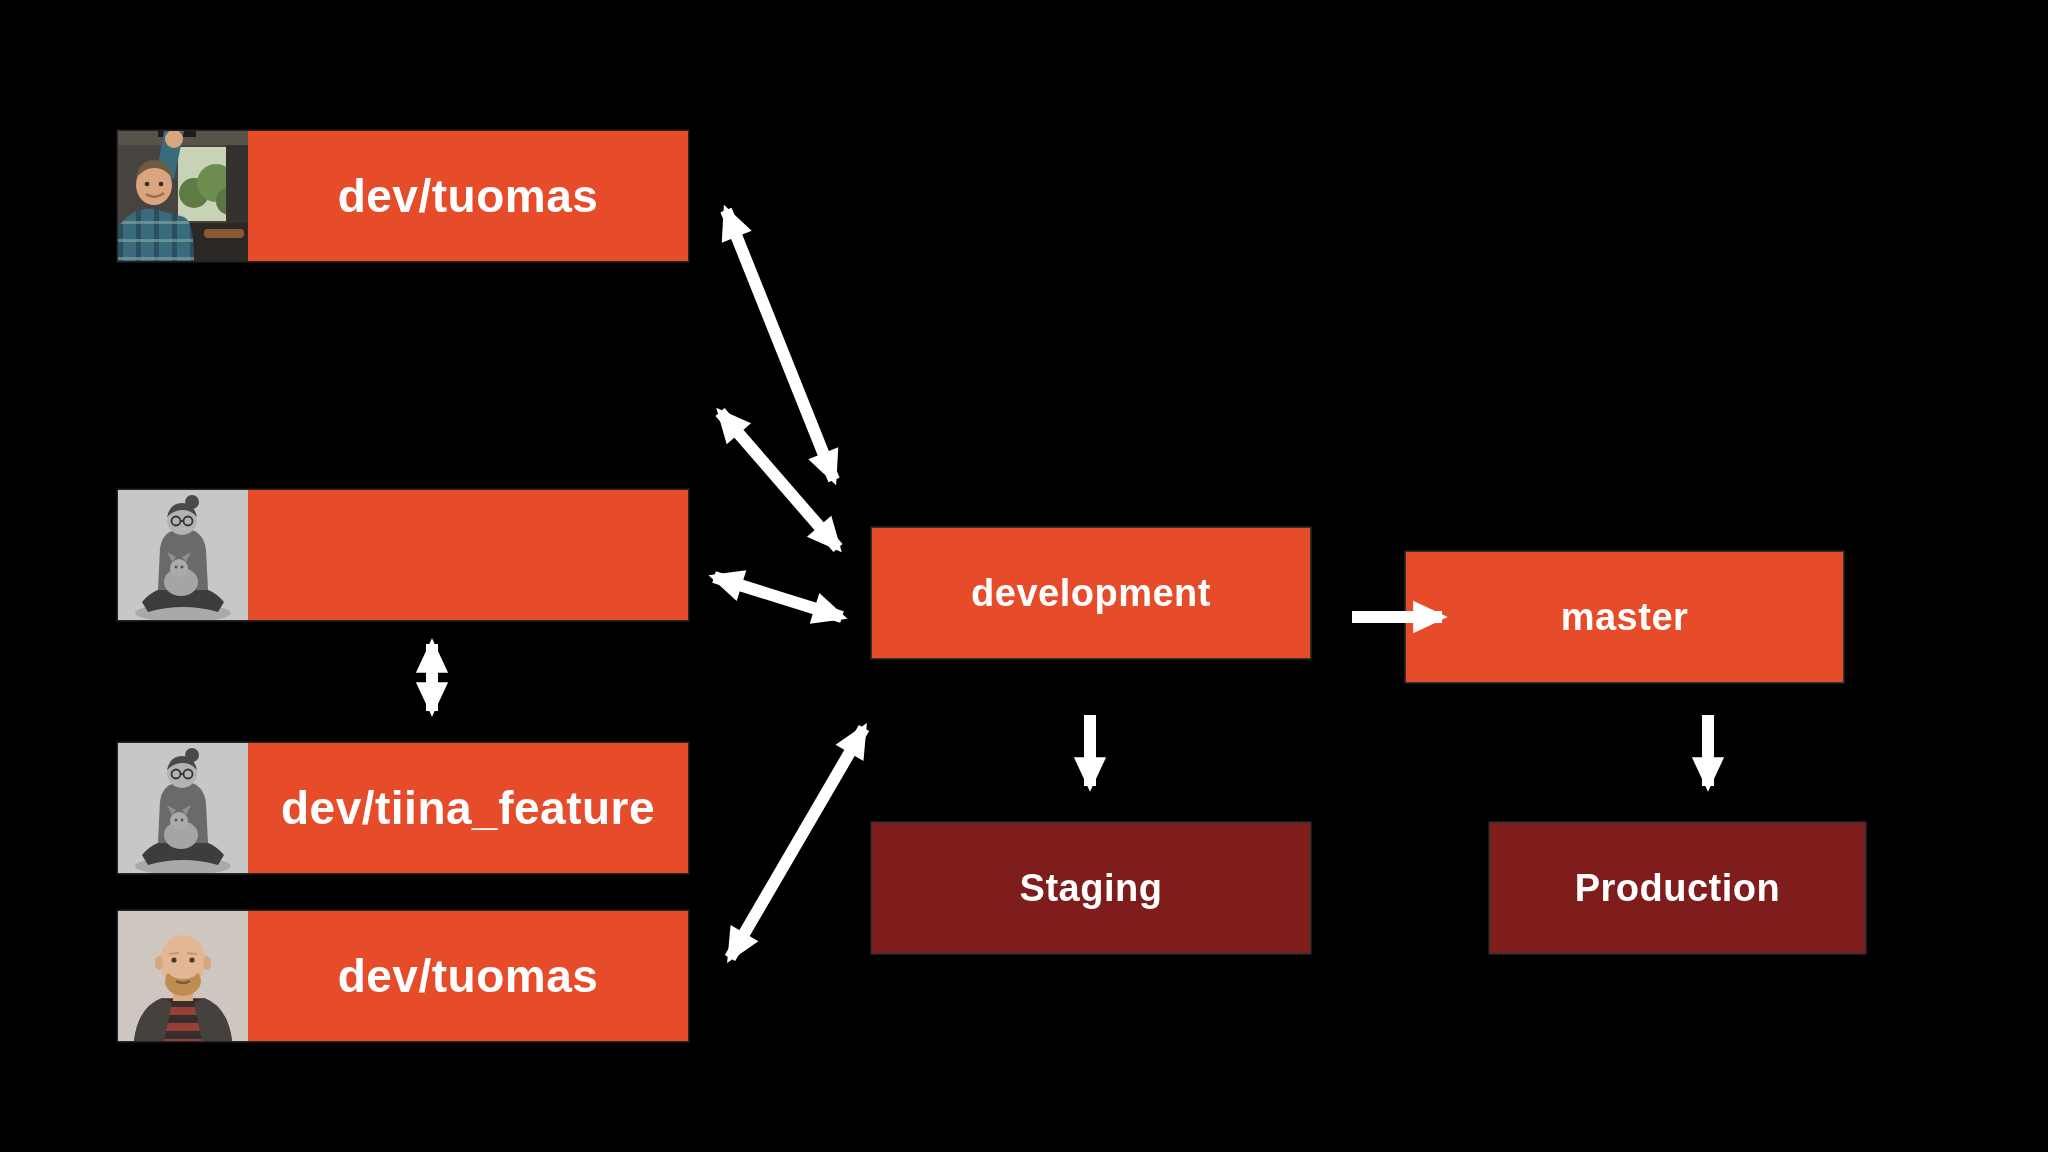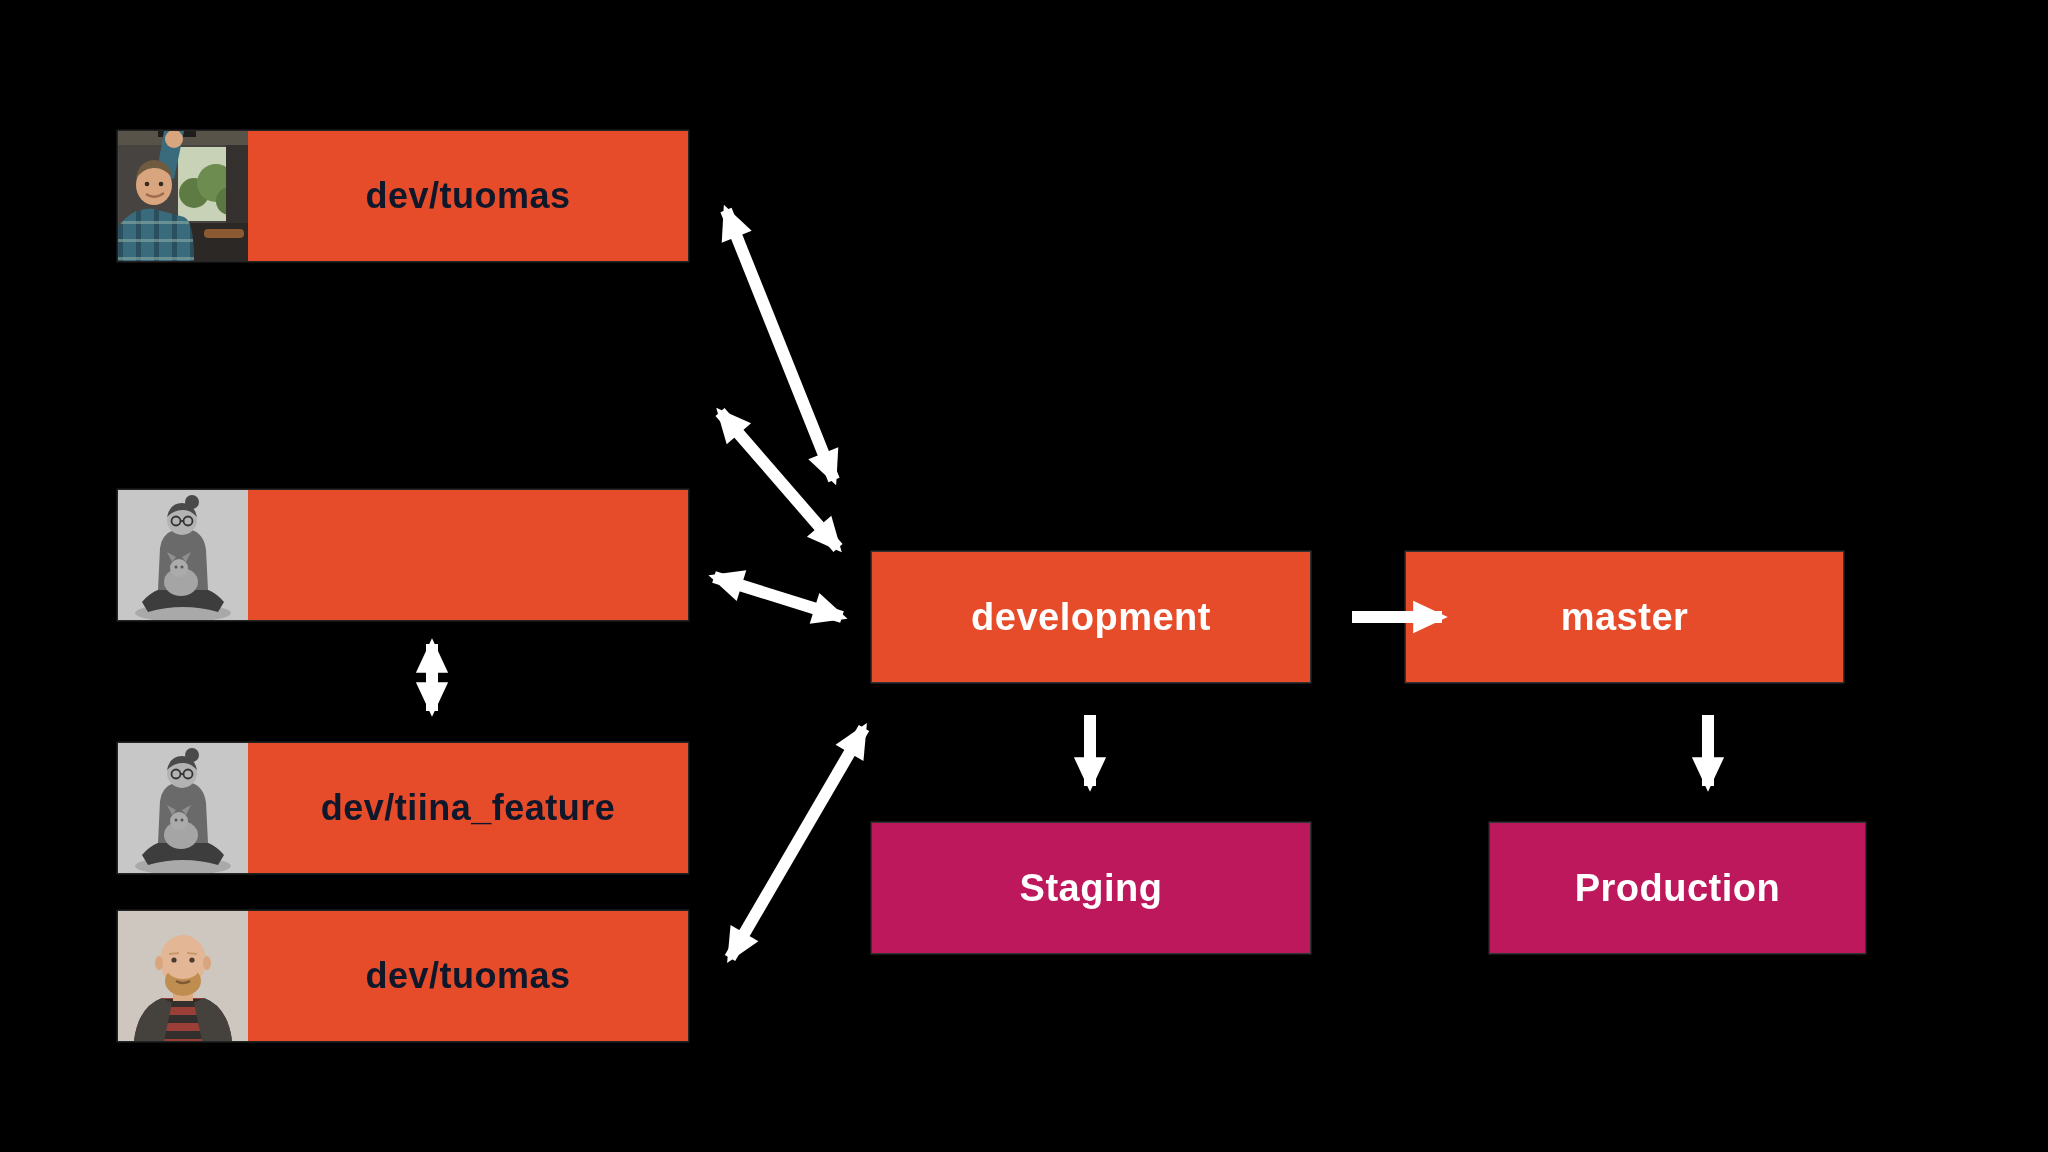--- a/index.html
+++ b/index.html
@@ -26,40 +26,40 @@
     width: 130px;
     height: 130px;
     display: block;
   }
   .avatar svg { display: block; width: 130px; height: 130px; }
   .dev-label {
     flex: 1;
     display: flex;
     align-items: center;
     justify-content: center;
-    color: #0f172a;
+    color: #ffffff;
     font-weight: bold;
-    font-size: 36px;
+    font-size: 46px;
     letter-spacing: 0.5px;
   }
   .node {
     position: absolute;
     width: 438px;
     height: 130px;
     display: flex;
     align-items: center;
     justify-content: center;
     color: #fff;
     font-weight: bold;
     font-size: 38px;
     letter-spacing: 0.5px;
     box-shadow: 0 0 0 1.5px rgba(200,200,200,0.25);
   }
   .node-orange { background: #e64c2a; }
-  .node-blue { background: #be185d; }
+  .node-blue { background: #7f1d1d; }
   #arrows {
     position: absolute;
     left: 0; top: 0;
     width: 2048px;
     height: 1152px;
     pointer-events: none;
   }
 </style>
 </head>
 <body>
@@ -169,21 +169,21 @@
         <path d="M58,70 Q65,74 72,70" stroke="#7c5a33" stroke-width="2.5" fill="none"></path>
         <circle cx="56" cy="49" r="2.6" fill="#4a3a2e"></circle>
         <circle cx="74" cy="49" r="2.6" fill="#4a3a2e"></circle>
         <path d="M51,43 L61,42" stroke="#c79a6c" stroke-width="2" fill="none"></path>
         <path d="M69,42 L79,43" stroke="#c79a6c" stroke-width="2" fill="none"></path>
       </svg>
     </span>
     <span class="dev-label">dev/tuomas</span>
   </div>
 
-  <div class="node node-orange" style="left:872px; top:552px">
+  <div class="node node-orange" style="left:872px; top:528px">
     <span>development</span>
   </div>
 
   <div class="node node-orange" style="left:1406px; top:552px; width:437px">
     <span>master</span>
   </div>
 
   <div class="node node-blue" style="left:872px; top:823px">
     <span>Staging</span>
   </div>

